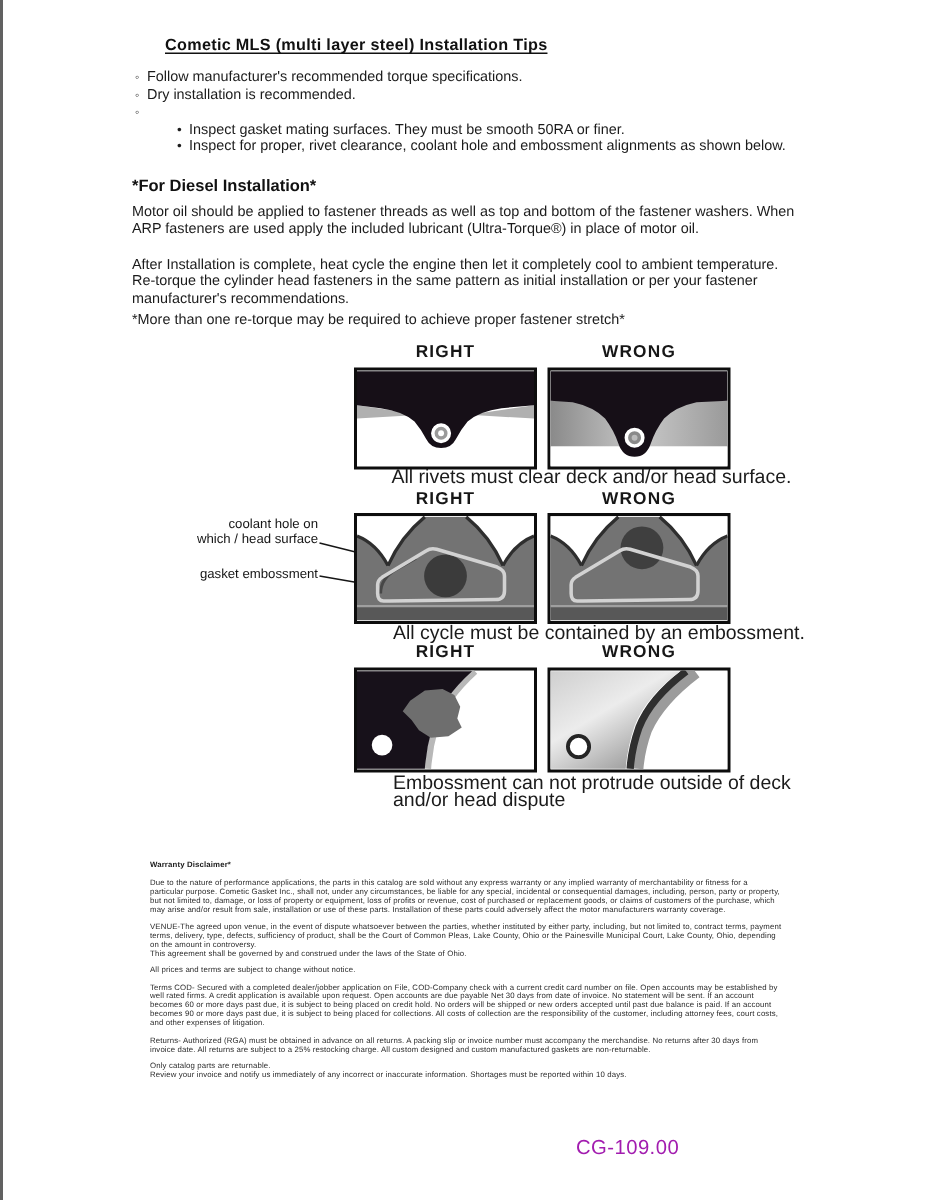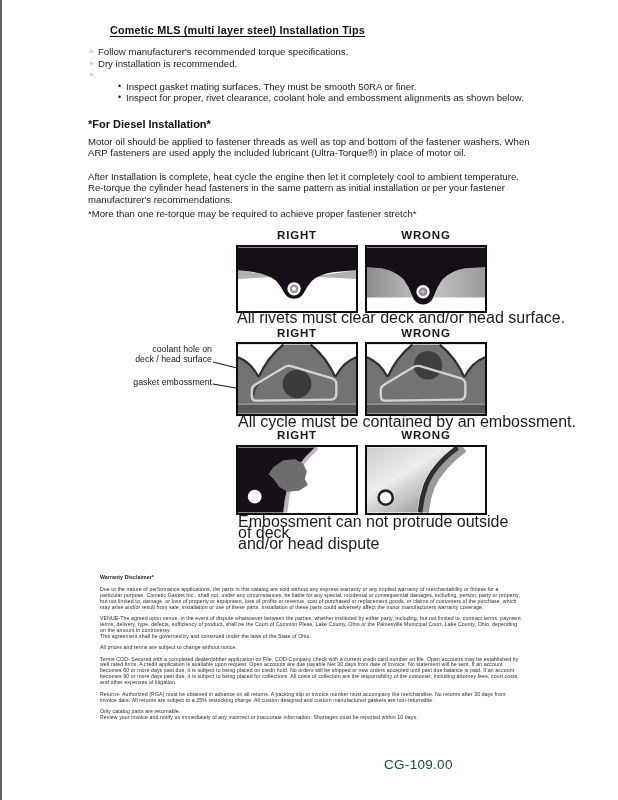--- a/index.html
+++ b/index.html
@@ -25,32 +25,32 @@
   .p2{top:171px;}
   .p3{top:208px;}
   .figlabel{
     width:122px;text-align:center;font-size:11.5px;font-weight:700;
     letter-spacing:.8px;color:#161616;
   }
   .figbox{
     width:118px;border:2px solid #0d0d0d;background:#fff;line-height:0;
   }
   .figbox svg{display:block;}
-  .caption{font-size:16px;line-height:11.2px;color:#1b1b1b;}
+  .caption{font-size:13px;line-height:11.2px;color:#1b1b1b;margin-left:24px;}
   .sidelabel{
     width:112px;text-align:right;font-size:8.8px;line-height:10.4px;color:#151515;
   }
   .disclaimer{
     left:100px;top:575px;width:421px;font-size:5.2px;line-height:5.9px;color:#2a2a2a;
     letter-spacing:.1px;
   }
   .disclaimer .dh{font-weight:bold;margin-bottom:6px;color:#1a1a1a;}
   .disclaimer p{margin:0 0 5.5px 0;}
   .disclaimer .tight{margin:0;}
-  .footer-code{left:384px;top:757px;font-size:13.5px;color:#14532d;letter-spacing:.3px;}
+  .footer-code{left:384px;top:757px;font-size:13.5px;color:#a21caf;letter-spacing:.3px;}
 </style>
 </head>
 <body>
 
 <div class="abs edge-line"></div>
 
 <div class="abs doc-title">Cometic MLS (multi layer steel) Installation Tips</div>
 
 <div class="abs tips">
   <div class="tip-row">
@@ -109,21 +109,21 @@
     <circle cx="57" cy="45" r="2" fill="#bbbbbb"></circle>
   </svg>
 </div>
 <div class="abs caption" style="left:237px;top:312px;">All rivets must clear deck and/or head surface.</div>
 
 <div class="abs figlabel" style="left:236px;top:327px;">RIGHT</div>
 <div class="abs figlabel" style="left:365px;top:327px;">WRONG</div>
 
 <div class="abs sidelabel" style="left:100px;top:344px;">
   <div>coolant hole on</div>
-  <div>deck / head surface</div>
+  <div>which / head surface</div>
 </div>
 <div class="abs sidelabel" style="left:100px;top:377px;">gasket embossment</div>
 
 <svg class="abs" style="left:208px;top:352px;" width="95" height="50" viewBox="0 0 95 50">
   <line x1="5" y1="10" x2="89" y2="31" stroke="#161616" stroke-width="1.1"></line>
   <line x1="5" y1="32" x2="57" y2="41" stroke="#161616" stroke-width="1.1"></line>
 </svg>
 
 <div class="abs figbox" style="left:236px;top:342px;">
   <svg width="118" height="70" viewBox="0 0 120 70">

